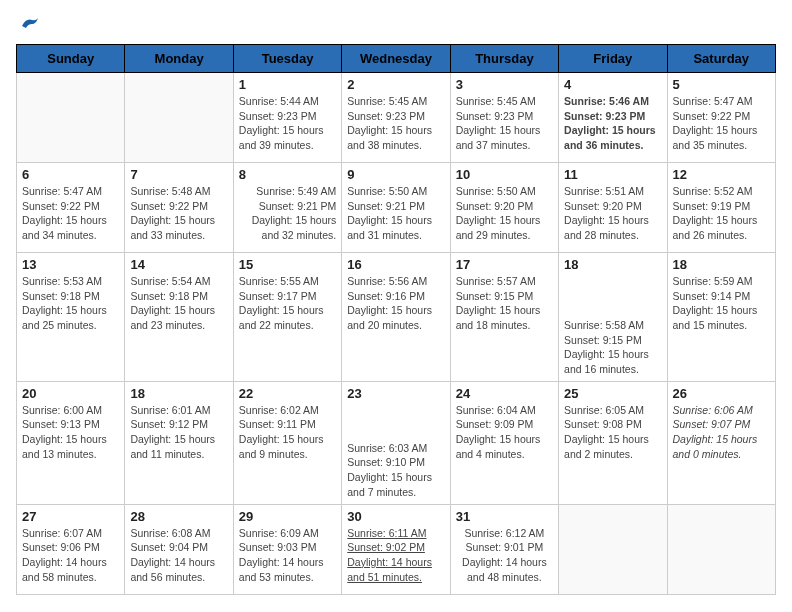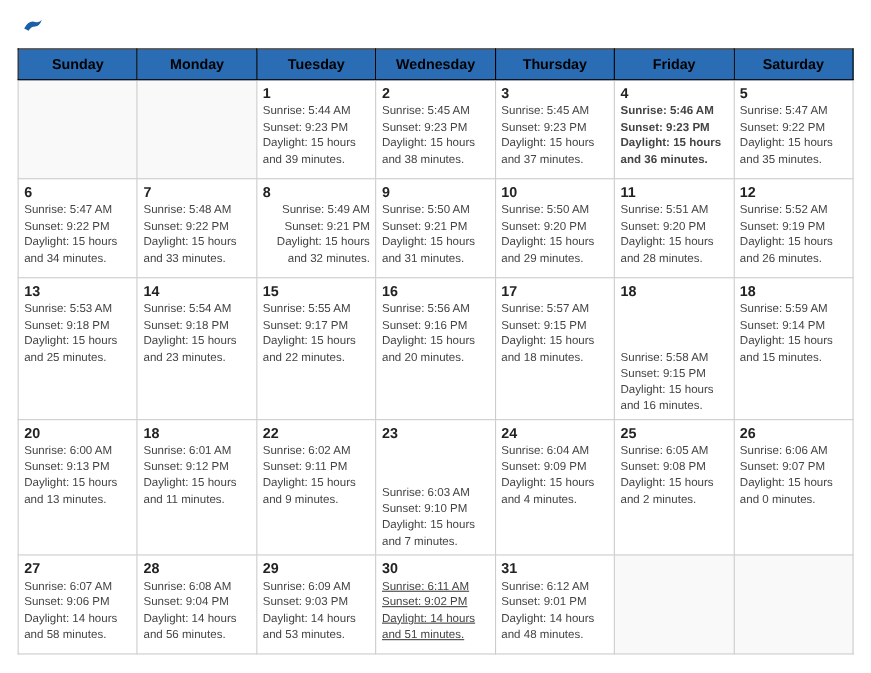--- a/index.html
+++ b/index.html
@@ -287,21 +287,21 @@
         </td>
         <td>
           <div class="day-number">25</div>
           <div class="day-detail" style="white-space: pre-line;">Sunrise: 6:05 AM
 Sunset: 9:08 PM
 Daylight: 15 hours
 and 2 minutes.</div>
         </td>
         <td>
           <div class="day-number">26</div>
-          <div class="day-detail" style="white-space: pre-line;">Sunrise: 6:06 AM
+          <div class="day-detail" style="white-space: pre-line; font-style: italic;">Sunrise: 6:06 AM
 Sunset: 9:07 PM
 Daylight: 15 hours
 and 0 minutes.</div>
         </td>
       </tr>
       <tr class="week-row">
         <td>
           <div class="day-number">27</div>
           <div class="day-detail" style="white-space: pre-line;">Sunrise: 6:07 AM
 Sunset: 9:06 PM
@@ -324,21 +324,21 @@
         </td>
         <td>
           <div class="day-number">30</div>
           <div class="day-detail" style="white-space: pre-line; text-decoration: underline;">Sunrise: 6:11 AM
 Sunset: 9:02 PM
 Daylight: 14 hours
 and 51 minutes.</div>
         </td>
         <td>
           <div class="day-number">31</div>
-          <div class="day-detail" style="white-space: pre-line;">Sunrise: 6:12 AM
+          <div class="day-detail" style="white-space: pre-line; text-align: center;">Sunrise: 6:12 AM
 Sunset: 9:01 PM
 Daylight: 14 hours
 and 48 minutes.</div>
         </td>
         <td class="empty"></td>
         <td class="empty"></td>
       </tr>
     </tbody>
 </table>
 

